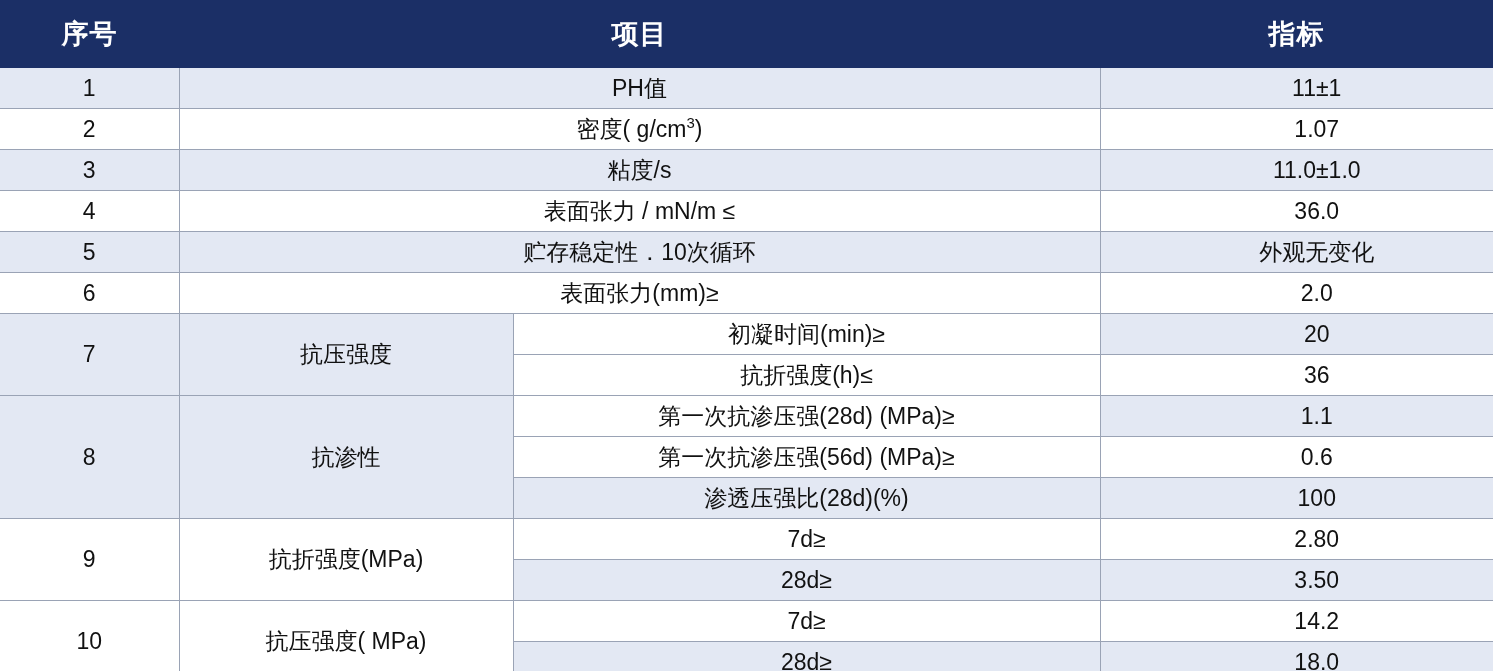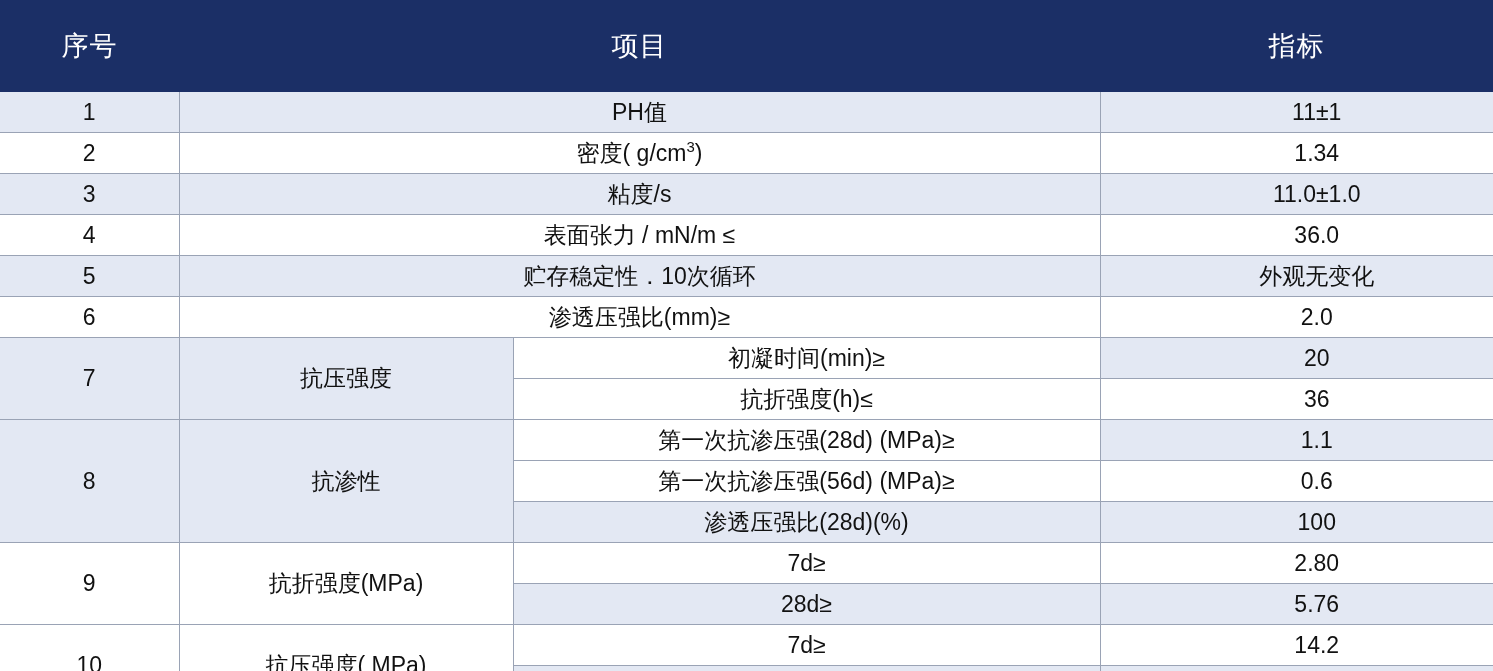--- a/index.html
+++ b/index.html
@@ -20,26 +20,26 @@
   }
   table.spec-table col.c-no    { width: 179px; }
   table.spec-table col.c-sub   { width: 334px; }
   table.spec-table col.c-item  { width: 587px; }
   table.spec-table col.c-value { width: 393px; }
 
   thead th {
     background: #1b2f66;
     color: #ffffff;
     font-size: 27px;
-    font-weight: normal;
+    font-weight: bold;
     height: 68px;
     text-align: center;
     vertical-align: middle;
     border: none;
-    padding: 12px;
+    padding: 0;
     letter-spacing: 1px;
   }
   tbody td {
     border: 1px solid #9aa3b5;
     font-size: 23px;
     color: #111111;
     text-align: center;
     vertical-align: middle;
     height: 40px;
     padding: 0 4px;
@@ -90,21 +90,21 @@
 
     <tr class="shade">
       <td class="no-left-border">1</td>
       <td colspan="2">PH值</td>
       <td class="no-right-border">11±1</td>
     </tr>
 
     <tr>
       <td class="no-left-border">2</td>
       <td colspan="2">密度( g/cm<sup>3</sup>)</td>
-      <td class="no-right-border">1.34</td>
+      <td class="no-right-border">1.07</td>
     </tr>
 
     <tr class="shade">
       <td class="no-left-border">3</td>
       <td colspan="2">粘度/s</td>
       <td class="no-right-border">11.0±1.0</td>
     </tr>
 
     <tr>
       <td class="no-left-border">4</td>
@@ -113,21 +113,21 @@
     </tr>
 
     <tr class="shade">
       <td class="no-left-border">5</td>
       <td colspan="2">贮存稳定性．10次循环</td>
       <td class="no-right-border">外观无变化</td>
     </tr>
 
     <tr>
       <td class="no-left-border">6</td>
-      <td colspan="2">渗透压强比(mm)≥</td>
+      <td colspan="2">表面张力(mm)≥</td>
       <td class="no-right-border">2.0</td>
     </tr>
 
     <tr>
       <td class="no-left-border shade-cell" rowspan="2">7</td>
       <td class="shade-cell" rowspan="2">抗压强度</td>
       <td class="plain-cell">初凝时间(min)≥</td>
       <td class="no-right-border shade-cell">20</td>
     </tr>
     <tr>
@@ -151,21 +151,21 @@
     </tr>
 
     <tr>
       <td class="no-left-border plain-cell" rowspan="2">9</td>
       <td class="plain-cell" rowspan="2">抗折强度(MPa)</td>
       <td class="plain-cell">7d≥</td>
       <td class="no-right-border plain-cell">2.80</td>
     </tr>
     <tr>
       <td class="shade-cell">28d≥</td>
-      <td class="no-right-border shade-cell">5.76</td>
+      <td class="no-right-border shade-cell">3.50</td>
     </tr>
 
     <tr>
       <td class="no-left-border plain-cell" rowspan="2">10</td>
       <td class="plain-cell" rowspan="2">抗压强度( MPa)</td>
       <td class="plain-cell">7d≥</td>
       <td class="no-right-border plain-cell">14.2</td>
     </tr>
     <tr>
       <td class="shade-cell">28d≥</td>

